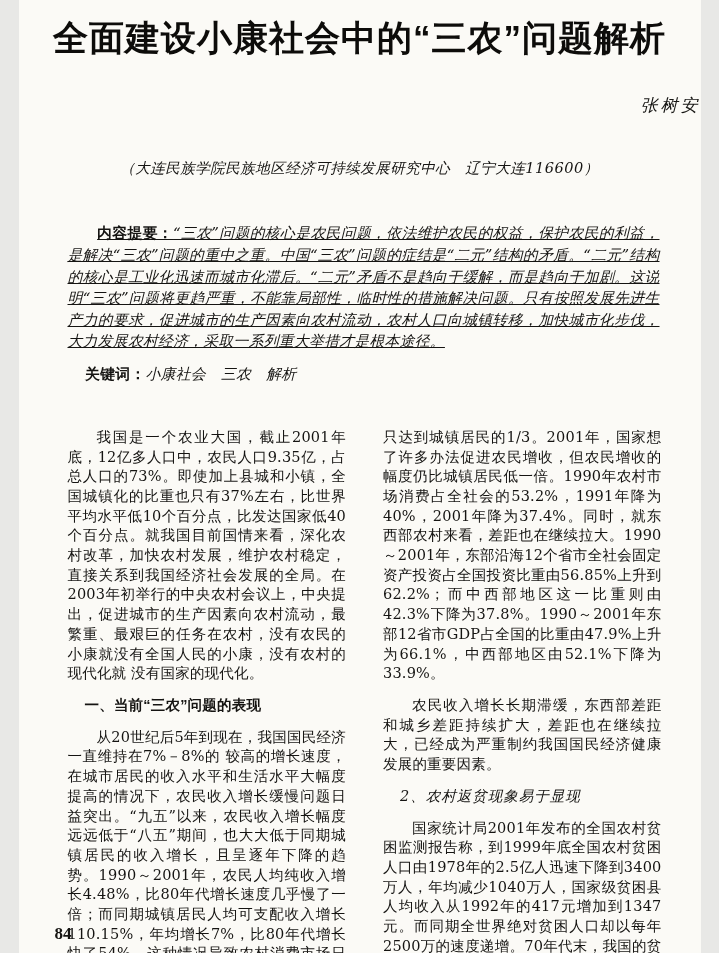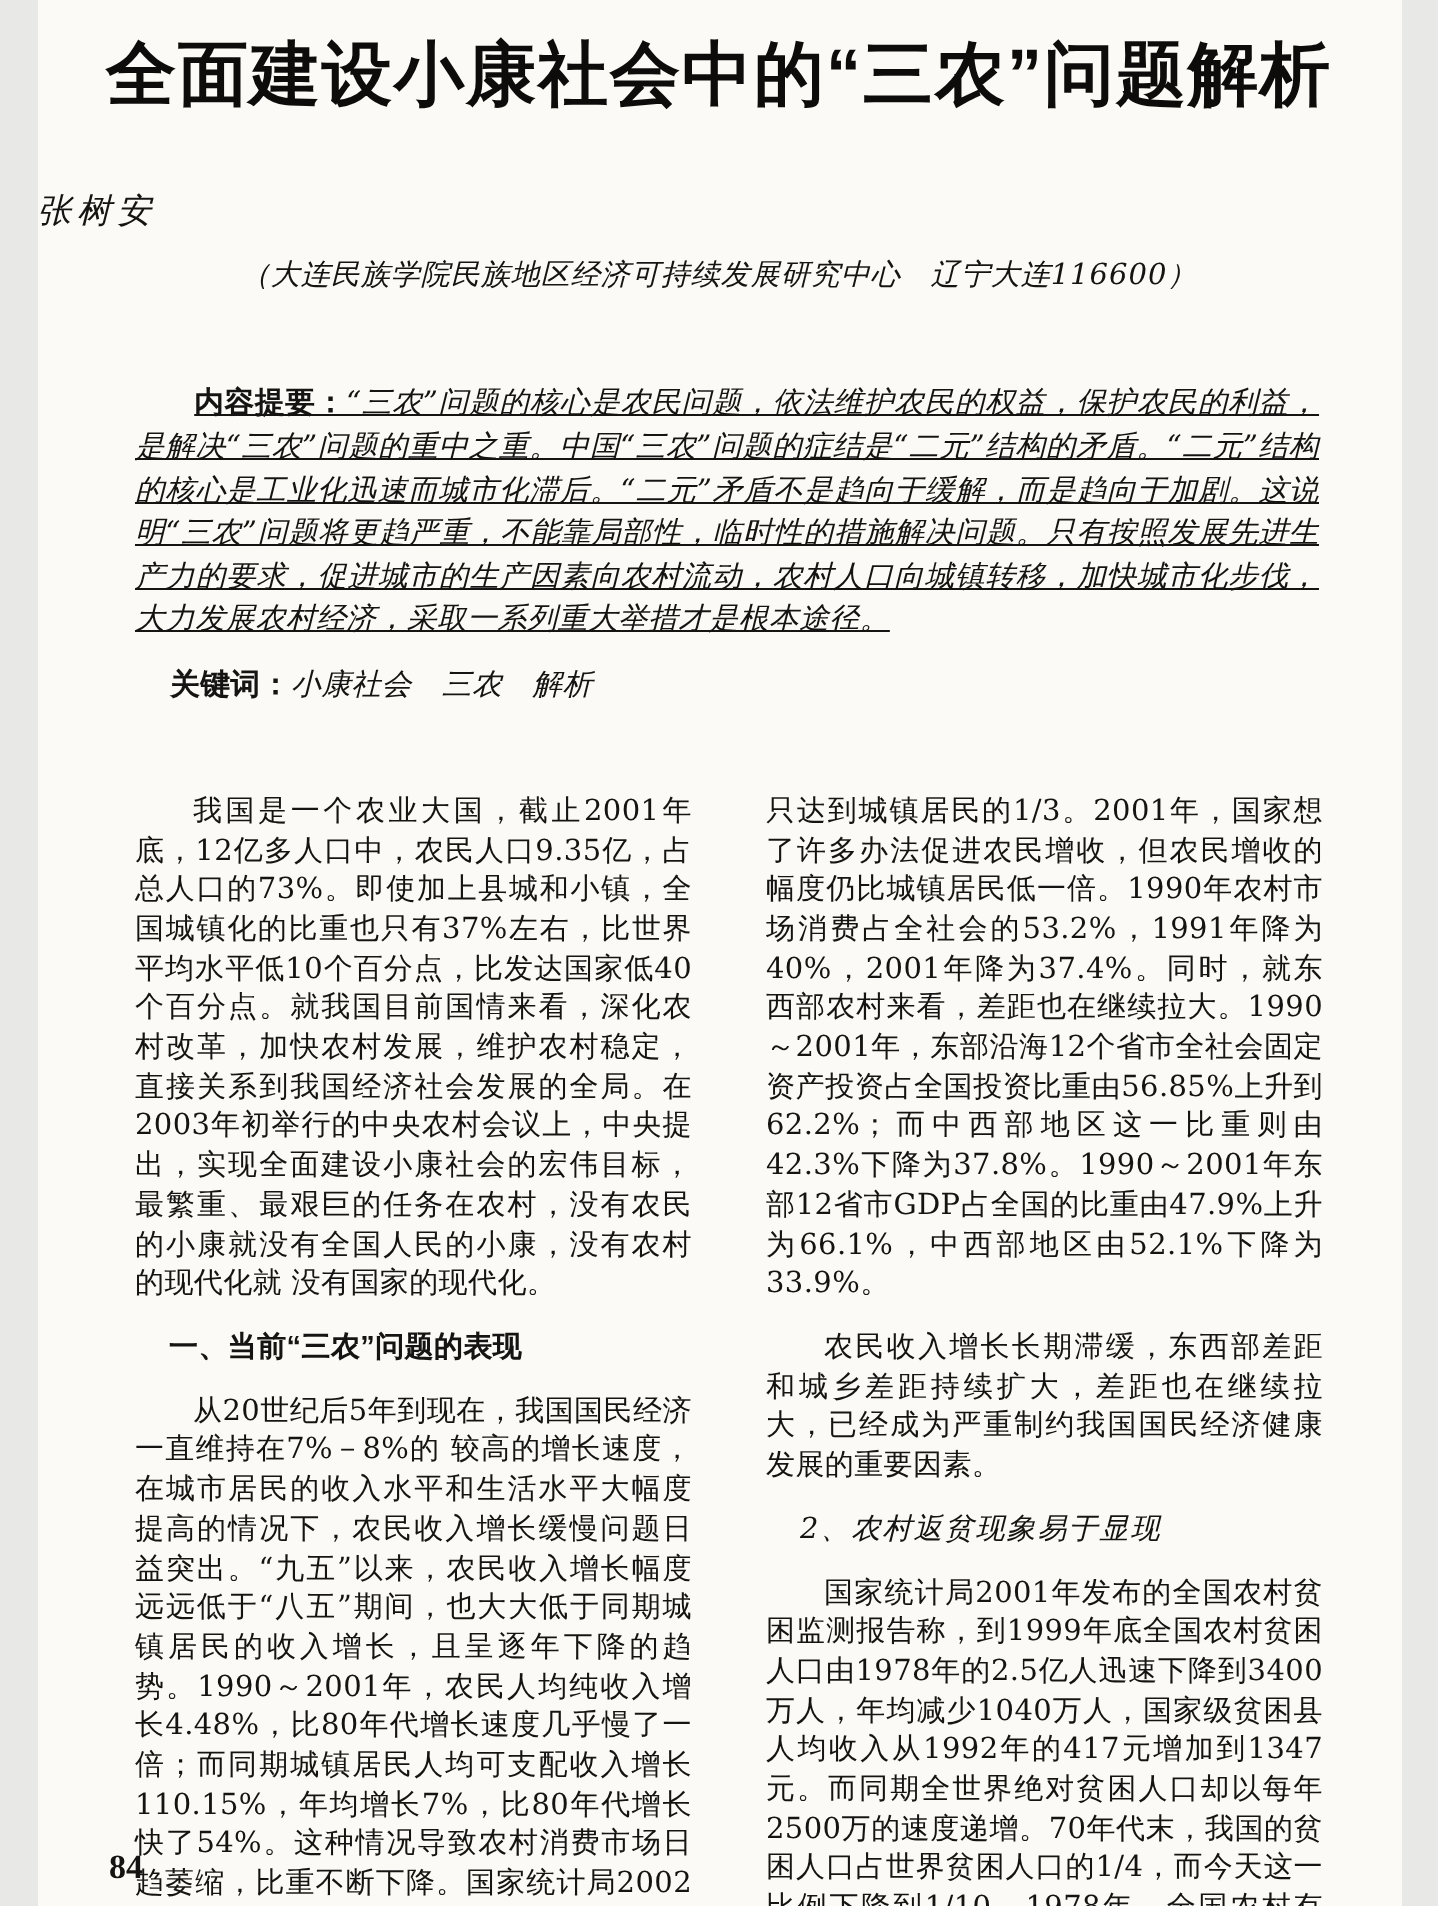--- a/index.html
+++ b/index.html
@@ -17,27 +17,27 @@
     text-align:center;
     font-family:"Liberation Sans","DejaVu Sans",sans-serif;
     font-weight:900;
     font-size:35px;
     letter-spacing:1px;
     line-height:44px;
     color:#0d0c0a;
   }
   .author{
     margin-top:34px;
-    text-align:left;
+    text-align:right;
     font-size:17px;
     letter-spacing:3px;
     font-style:italic;
   }
   .affiliation{
-    margin-top:11px;
+    margin-top:42px;
     text-align:center;
     font-size:14.5px;
     font-style:italic;
     letter-spacing:0.5px;
   }
   .abstract{
     margin:44px 29px 0 37px;
     font-size:14.8px;
     line-height:21.4px;
     text-align:justify;
@@ -98,21 +98,21 @@
 
   <div class="affiliation">（大连民族学院民族地区经济可持续发展研究中心　辽宁大连116600）</div>
 
   <div class="abstract">
     <p class="lead"><span class="label">内容提要：</span><span>“三农”问题的核心是农民问题，依法维护农民的权益，保护农民的利益，是解决“三农”问题的重中之重。中国“三农”问题的症结是“二元”结构的矛盾。“二元”结构的核心是工业化迅速而城市化滞后。“二元”矛盾不是趋向于缓解，而是趋向于加剧。这说明“三农”问题将更趋严重，不能靠局部性，临时性的措施解决问题。只有按照发展先进生产力的要求，促进城市的生产因素向农村流动，农村人口向城镇转移，加快城市化步伐，大力发展农村经济，采取一系列重大举措才是根本途径。</span></p>
     <p class="keywords"><span class="label">关键词：</span><span>小康社会　三农　解析</span></p>
   </div>
 
   <div class="columns">
     <div class="col" id="col-left">
-        <p class="para indent para">我国是一个农业大国，截止2001年底，12亿多人口中，农民人口9.35亿，占总人口的73%。即使加上县城和小镇，全国城镇化的比重也只有37%左右，比世界平均水平低10个百分点，比发达国家低40个百分点。就我国目前国情来看，深化农村改革，加快农村发展，维护农村稳定，直接关系到我国经济社会发展的全局。在2003年初举行的中央农村会议上，中央提出，实现全面建设小康社会的宏伟目标，最繁重、最艰巨的任务在农村，没有农民的小康就没有全国人民的小康，没有农村的现代化就 没有国家的现代化。</p>
+        <p class="para indent para">我国是一个农业大国，截止2001年底，12亿多人口中，农民人口9.35亿，占总人口的73%。即使加上县城和小镇，全国城镇化的比重也只有37%左右，比世界平均水平低10个百分点，比发达国家低40个百分点。就我国目前国情来看，深化农村改革，加快农村发展，维护农村稳定，直接关系到我国经济社会发展的全局。在2003年初举行的中央农村会议上，中央提出，促进城市的生产因素向农村流动，最繁重、最艰巨的任务在农村，没有农民的小康就没有全国人民的小康，没有农村的现代化就 没有国家的现代化。</p>
         <p class="heading indent para">一、当前“三农”问题的表现</p>
         <p class="para indent para">从20世纪后5年到现在，我国国民经济一直维持在7%－8%的 较高的增长速度，在城市居民的收入水平和生活水平大幅度提高的情况下，农民收入增长缓慢问题日益突出。“九五”以来，农民收入增长幅度远远低于“八五”期间，也大大低于同期城镇居民的收入增长，且呈逐年下降的趋势。1990～2001年，农民人均纯收入增长4.48%，比80年代增长速度几乎慢了一倍；而同期城镇居民人均可支配收入增长110.15%，年均增长7%，比80年代增长快了54%。这种情况导致农村消费市场日趋萎缩，比重不断下降。国家统计局2002年1月公布了一组数字：2001年我国城镇居民和农村居民人均可支配收入分别比上年增长8. 5%和4. 2%，城镇居民人均可支配收入增至6860元，农村居民人均纯收入为2366元。这组数字说明，9亿农村居民的年人均收入大约</p>
       </div>
     <div class="col" id="col-right">
         <p class="para para">只达到城镇居民的1/3。2001年，国家想了许多办法促进农民增收，但农民增收的幅度仍比城镇居民低一倍。1990年农村市场消费占全社会的53.2%，1991年降为40%，2001年降为37.4%。同时，就东西部农村来看，差距也在继续拉大。1990～2001年，东部沿海12个省市全社会固定资产投资占全国投资比重由56.85%上升到62.2%；而中西部地区这一比重则由42.3%下降为37.8%。1990～2001年东部12省市GDP占全国的比重由47.9%上升为66.1%，中西部地区由52.1%下降为33.9%。</p>
         <p class="para indent para">农民收入增长长期滞缓，东西部差距和城乡差距持续扩大，差距也在继续拉大，已经成为严重制约我国国民经济健康发展的重要因素。</p>
         <p class="kai indent para">2、农村返贫现象易于显现</p>
         <p class="para indent para">国家统计局2001年发布的全国农村贫困监测报告称，到1999年底全国农村贫困人口由1978年的2.5亿人迅速下降到3400万人，年均减少1040万人，国家级贫困县人均收入从1992年的417元增加到1347元。而同期全世界绝对贫困人口却以每年2500万的速度递增。70年代末，我国的贫困人口占世界贫困人口的1/4，而今天这一比例下降到1/10。1978年，全国农村有2.5亿贫困人口，到2000年贫困人口下降到了3000万以下（以人均625元为脱贫标准），到目前，我国贫困人口已经下降到2820万，这说明我国政府在反贫困方面取得了较大的成绩。但是我们必须清醒地看到，我国农村脱贫的标准较低，与国际通行的脱贫标准（国际标准为1美元/天）尚存在较大的差距。我国已脱贫的地区和人群，由于经济基础薄弱，也极易返贫。特别是由于天灾人祸，农副产品价格长期低迷，缺少资金支持和必要的技能等多</p>
       </div>
   </div>

